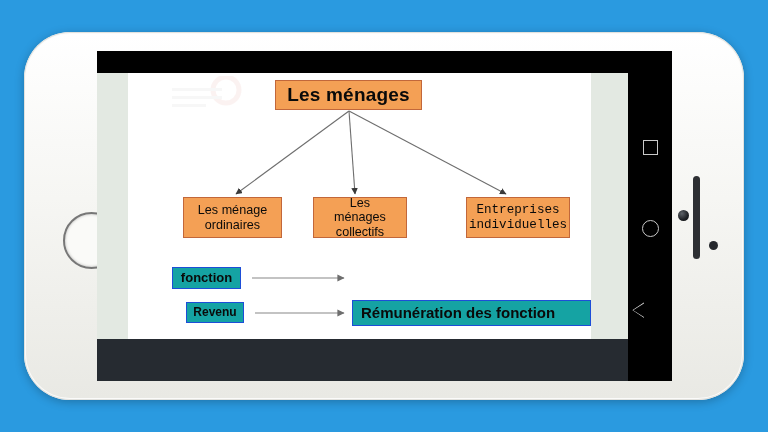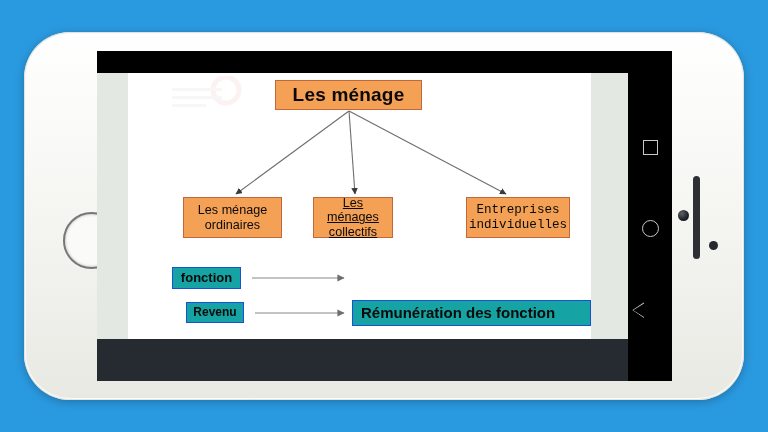--- a/index.html
+++ b/index.html
@@ -102,21 +102,21 @@
     display:flex;align-items:center;justify-content:center;
     text-align:center;
     color:#0a0a0a;
     line-height:1.14;
   }
   .orange{background:#f4a055;border:1px solid #c2673a;}
   .teal{background:#15a3a3;border:1px solid #1d4ed8;}
 
   #node-title{left:147px;top:7px;width:147px;height:30px;font-size:19px;font-weight:bold;letter-spacing:.2px;}
   #node-ordinaires{left:55px;top:124px;width:99px;height:41px;font-size:12.6px;padding:0 5px;}
-  #node-collectifs{left:185px;top:124px;width:80px;height:41px;font-size:12.6px;padding:0 14px;text-decoration:underline;}
+  #node-collectifs{left:185px;top:124px;width:94px;height:41px;font-size:12.6px;padding:0 14px;}
   #node-entreprises{left:338px;top:124px;width:104px;height:41px;font-size:12.6px;padding:0 5px;font-family:Liberation Mono, monospace;}
 
   #node-fonction{left:44px;top:194px;width:69px;height:22px;font-size:13px;font-weight:bold;}
   #node-consommation{left:224px;top:194px;width:128px;height:22px;font-size:13px;font-weight:bold;}
   #node-revenu{left:58px;top:229px;width:58px;height:21px;font-size:12px;font-weight:bold;}
   #node-remuneration{left:224px;top:227px;width:239px;height:26px;font-size:15px;font-weight:bold;
      justify-content:flex-start;padding-left:8px;}
 
   #slide-arrows{position:absolute;left:0;top:0;width:463px;height:266px;pointer-events:none;}
 
@@ -168,21 +168,21 @@
               <path d="M0,0 L6,3 L0,6 z" fill="#6e6e6e"></path>
             </marker>
           </defs>
           <line x1="221" y1="38" x2="108" y2="121" stroke="#6e6e6e" stroke-width="1.1" marker-end="url(#ah)"></line>
           <line x1="221" y1="38" x2="227" y2="121" stroke="#6e6e6e" stroke-width="1.1" marker-end="url(#ah)"></line>
           <line x1="221" y1="38" x2="378" y2="121" stroke="#6e6e6e" stroke-width="1.1" marker-end="url(#ah)"></line>
           <line x1="124" y1="205" x2="216" y2="205" stroke="#878787" stroke-width="1.2" marker-end="url(#ah2)"></line>
           <line x1="127" y1="240" x2="216" y2="240" stroke="#878787" stroke-width="1.2" marker-end="url(#ah2)"></line>
         </svg>
 
-        <div class="node orange" id="node-title">Les ménage</div>
+        <div class="node orange" id="node-title">Les ménages</div>
 
         <div class="node orange" id="node-ordinaires">Les ménage ordinaires</div>
         <div class="node orange" id="node-collectifs">Les ménages collectifs</div>
         <div class="node orange" id="node-entreprises">Entreprises individuelles</div>
 
         <div class="node teal" id="node-fonction">fonction</div>
         <div class="node teal" id="node-revenu">Revenu</div>
         <div class="node teal" id="node-remuneration">Rémunération des fonction</div>
       </div>
 

